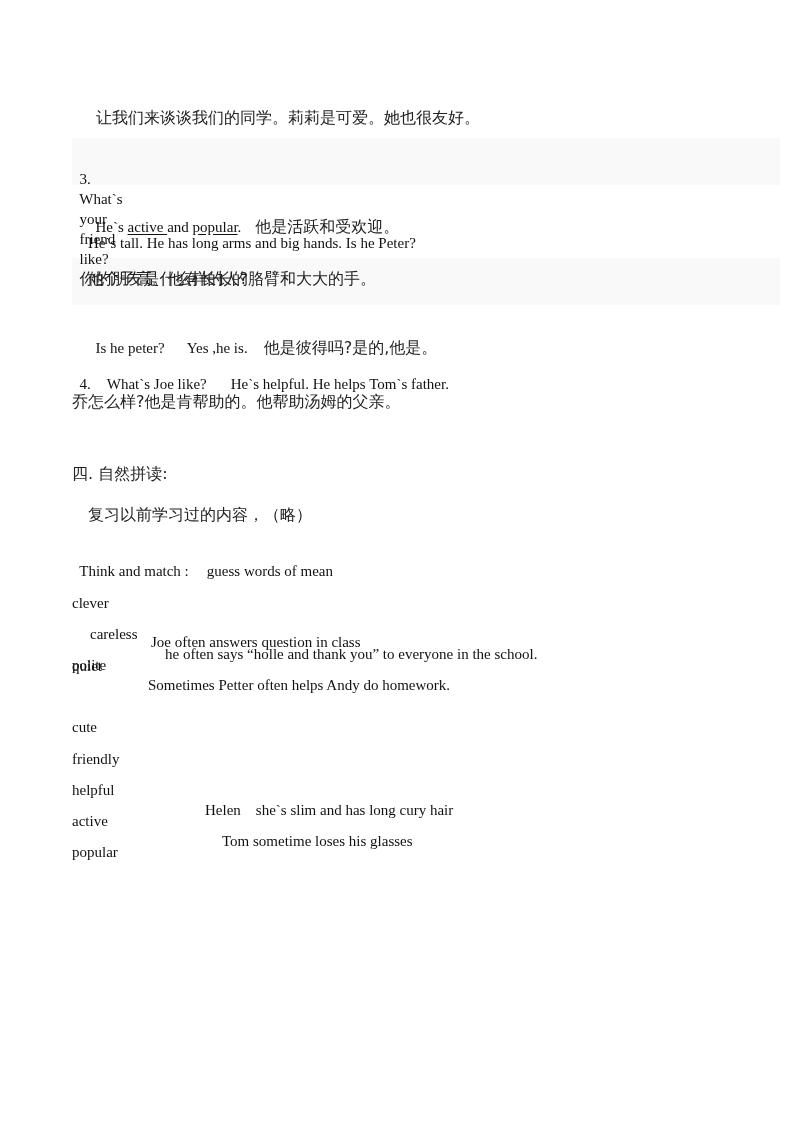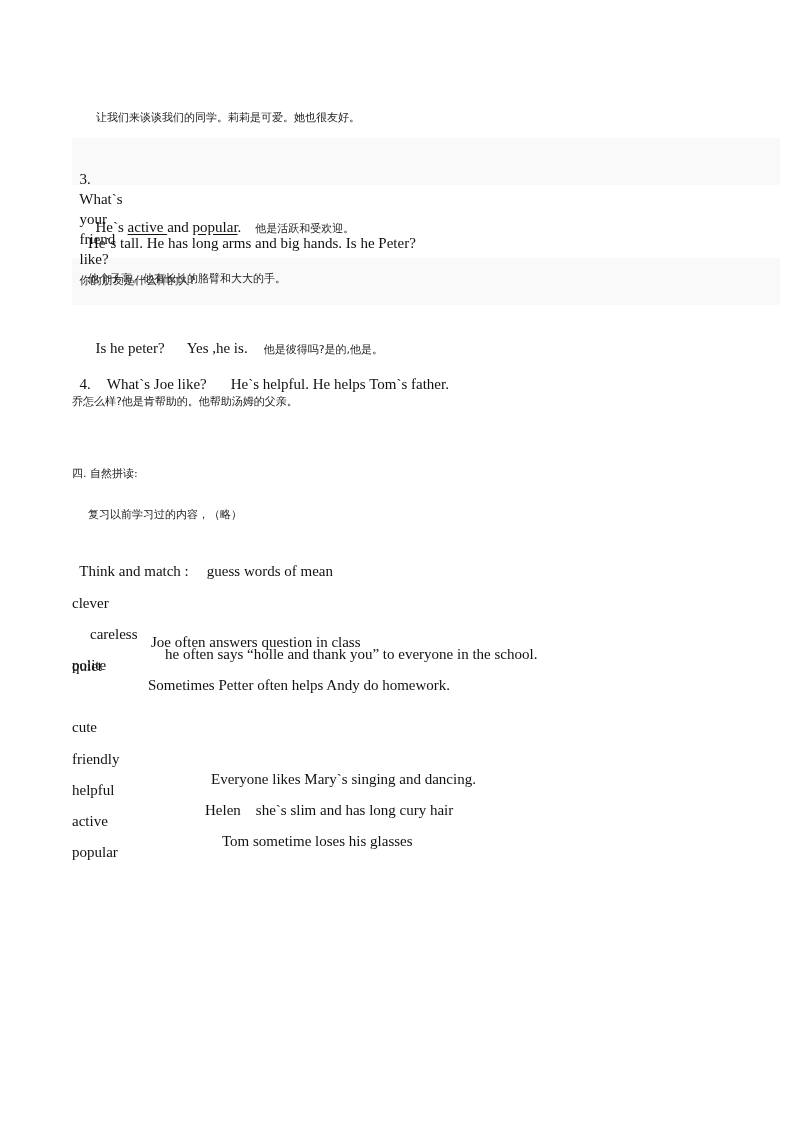--- a/index.html
+++ b/index.html
@@ -1,19 +1,19 @@
 <!DOCTYPE html>
 <html><head>
 <meta charset="utf-8">
 <style>
   html, body { margin: 0; padding: 0; background: #ffffff; }
   body { width: 793px; height: 1122px; position: relative; overflow: hidden;
          font-family: "Liberation Serif", "DejaVu Serif", serif; color: #111; }
   .line { position: absolute; font-size: 15px; line-height: 20px; white-space: pre; }
-  .cn { font-family: "DejaVu Sans", "Liberation Sans", sans-serif; font-size: 11px; color: #222; }
+  .cn { font-family: "DejaVu Sans", "Liberation Sans", sans-serif; font-size: 16px; color: #222; }
   .shade { position: absolute; left: 72px; width: 708px; background: #f9f9f9; }
   .u { text-decoration: underline; text-underline-offset: 2px; }
   .gap { display: inline-block; }
   .word { position: absolute; left: 72px; }
   .def { position: absolute; }
 </style>
 </head>
 <body>
 
 <div class="shade" style="top:138px;height:47px;"></div>
@@ -69,21 +69,20 @@
     <span class="def" style="left:148px;">Sometimes Petter often helps Andy do homework.</span>
   </div>
   <div class="line" style="left:0;top:636px;width:694px;">
     <span class="word">quiet</span>
   </div>
   <div class="line" style="left:0;top:697px;width:793px;">
     <span class="word">cute</span>
   </div>
   <div class="line" style="left:0;top:729px;width:647px;">
     <span class="word">friendly</span>
-    <span class="def" style="left:211px;">Everyone likes Mary`s singing and dancing.</span>
   </div>
   <div class="line" style="left:0;top:760px;width:793px;">
     <span class="word">helpful</span>
     <span class="def" style="left:205px;">Helen    she`s slim and has long cury hair</span>
   </div>
   <div class="line" style="left:0;top:791px;width:793px;">
     <span class="word">active</span>
     <span class="def" style="left:222px;">Tom sometime loses his glasses</span>
   </div>
   <div class="line" style="left:0;top:822px;width:793px;">

